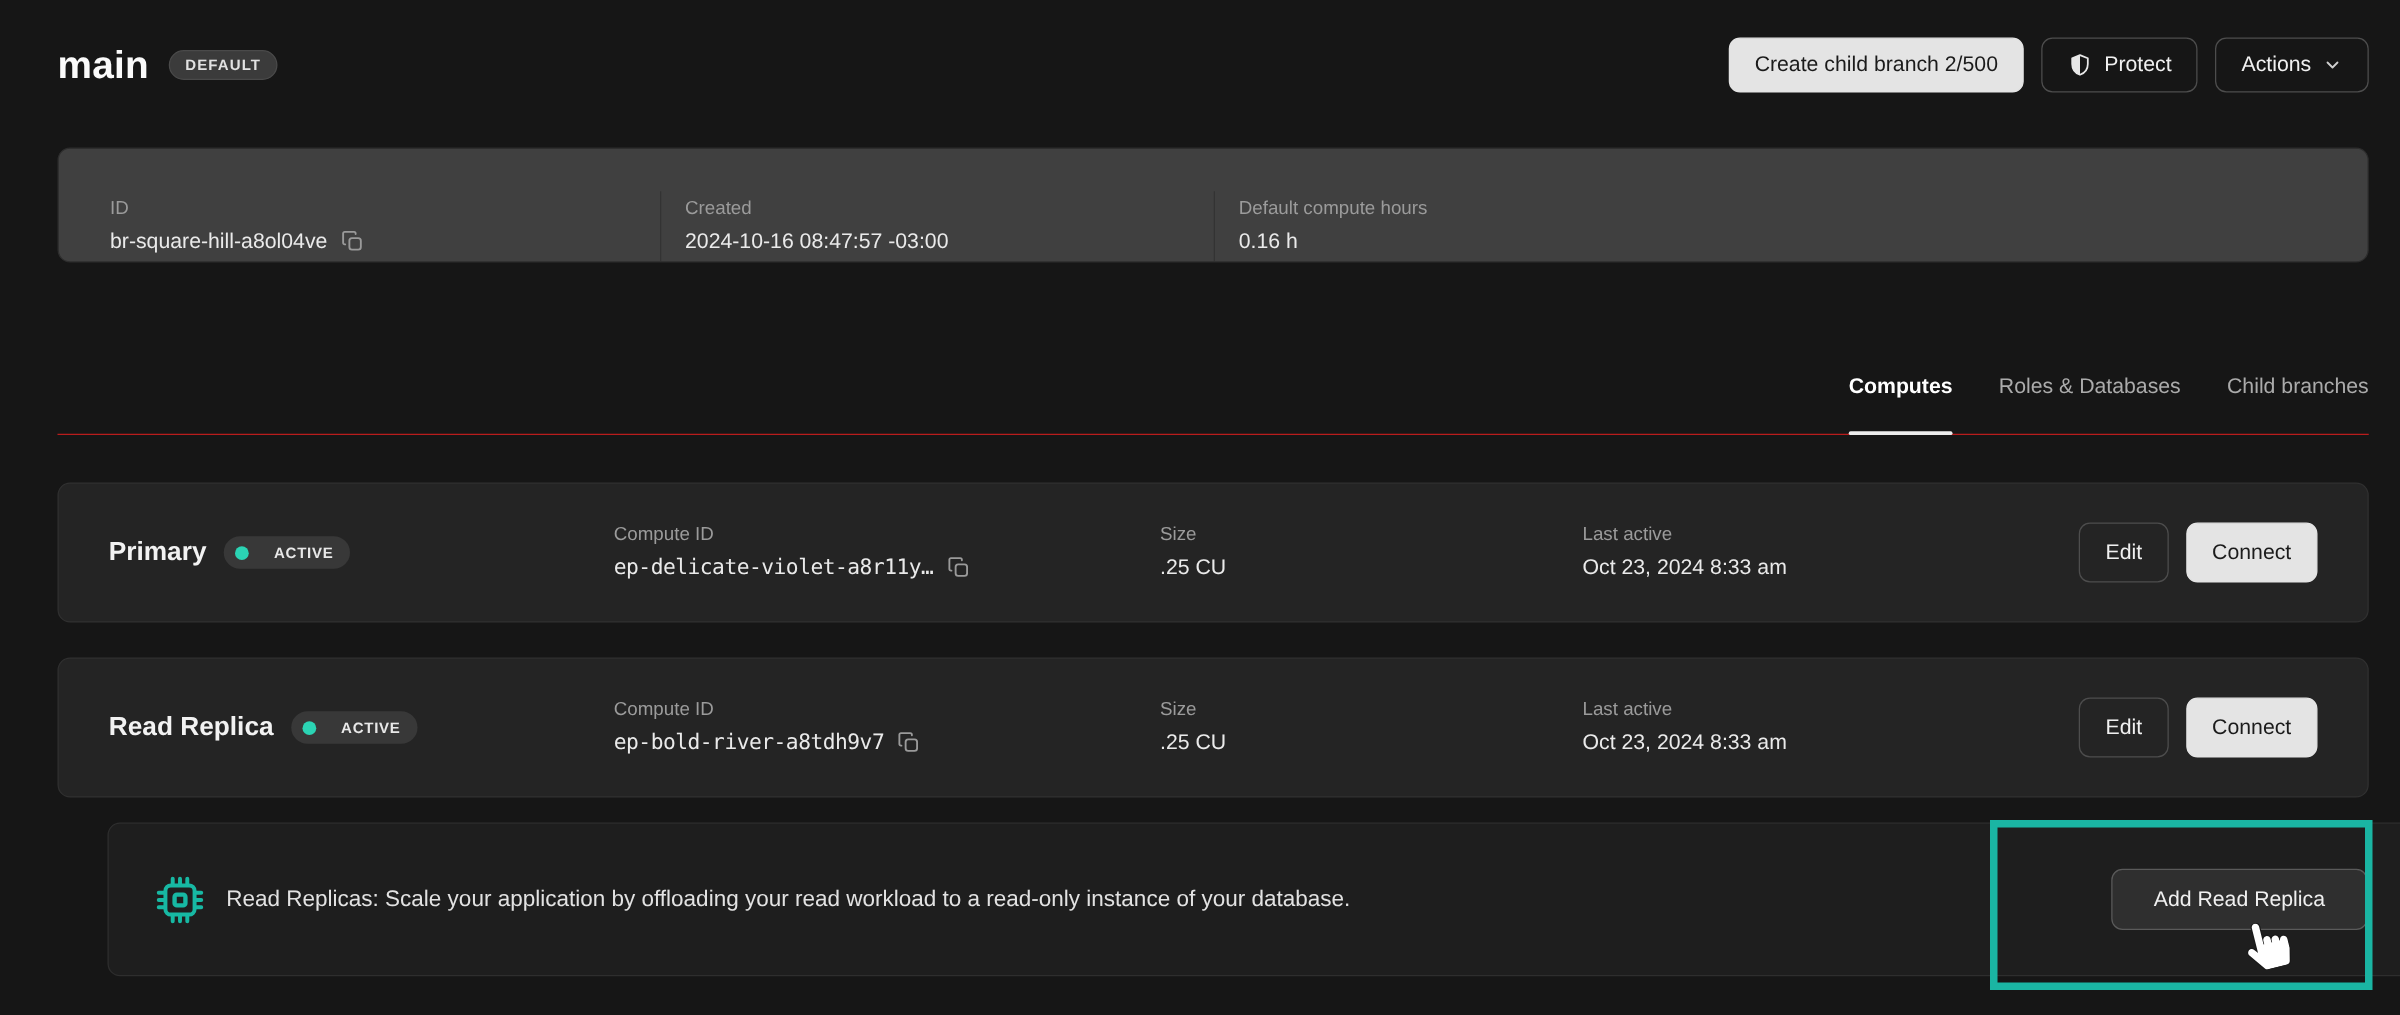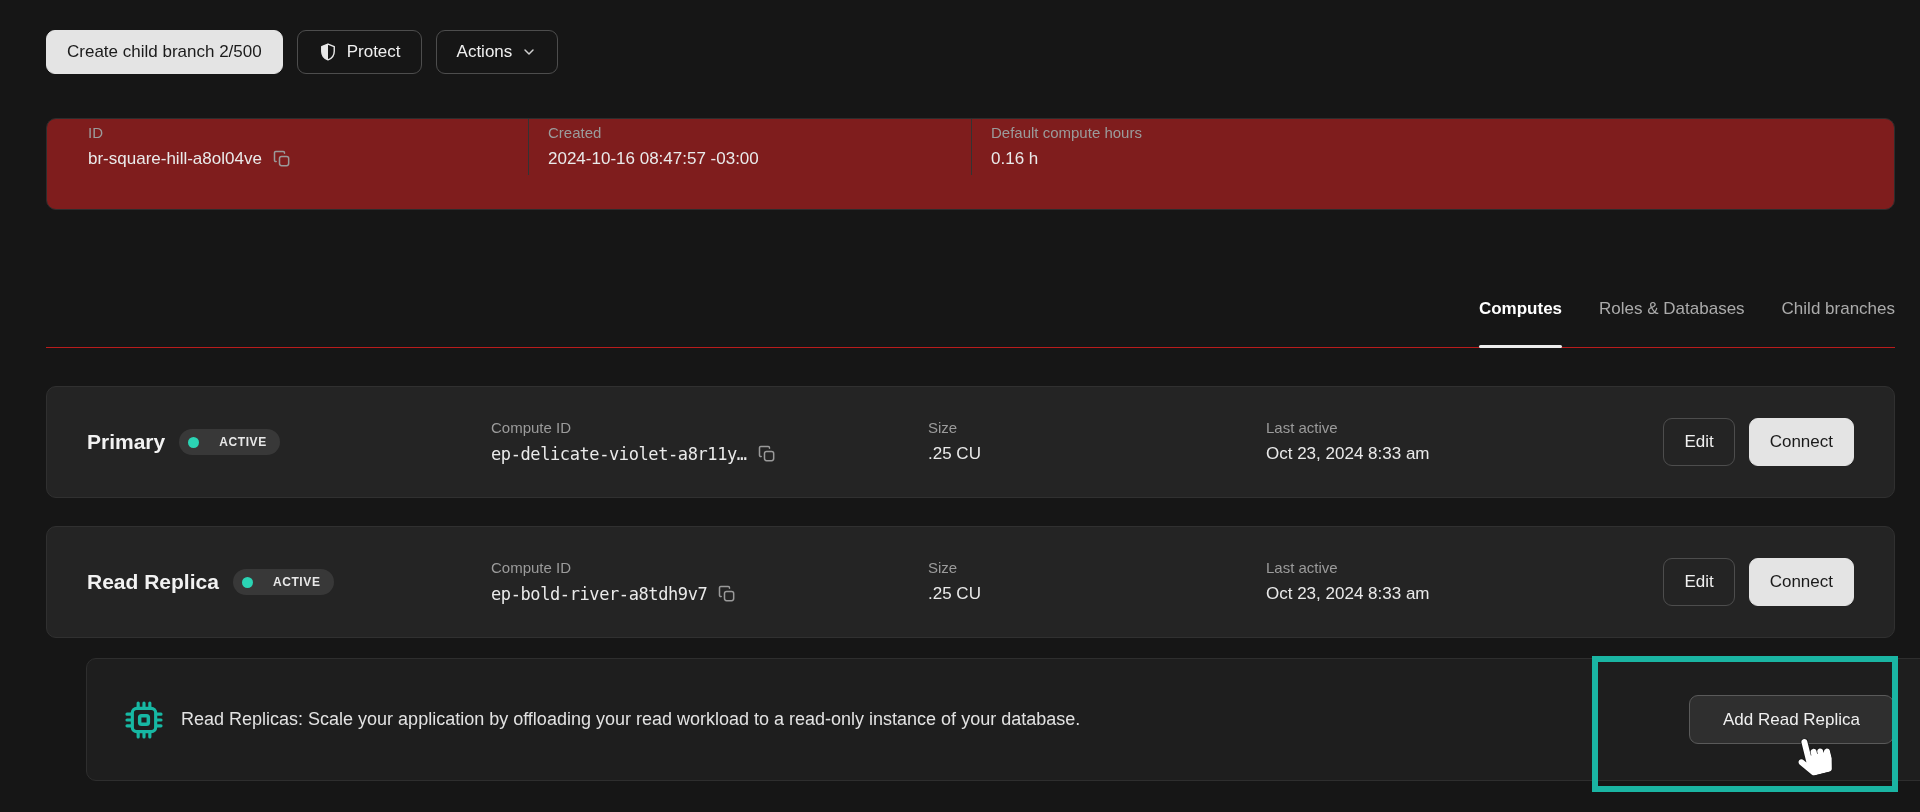--- a/index.html
+++ b/index.html
@@ -29,22 +29,22 @@
     font-family: "Liberation Sans", sans-serif; font-size: 17px; font-weight: 500;
     cursor: pointer; white-space: nowrap;
   }
   .btn-light { background: #e4e4e4; color: #1b1b1b; border: 1px solid #e4e4e4; }
   .btn-ghost { background: transparent; color: #f0f0f0; border: 1px solid #4d4d4d; }
   .icon { display: inline-flex; align-items: center; }
 
   
   .info-card {
     margin-top: 42px; height: 92px; width: 100%;
-    background: #7f1d1d; border: 1px solid #2d2d2d; border-radius: 10px;
-    display: flex; align-items: flex-start;
+    background: #404040; border: 1px solid #2d2d2d; border-radius: 10px;
+    display: flex; align-items: flex-end;
   }
   .info-col { height: 56px; display: flex; flex-direction: column; justify-content: center; }
   .info-col.c1 { flex: 0 0 481px; padding-left: 41px; }
   .info-col.c2 { flex: 0 0 443px; padding-left: 19px; border-left: 1px solid #333; }
   .info-col.c3 { flex: 0 0 385px; padding-left: 19px; border-left: 1px solid #333; }
   .info-col.c4 { flex: 1 1 auto;  padding-left: 19px; border-left: 1px solid #333; }
   .f-label { font-size: 15px; color: #9b9b9b; font-weight: 500; margin-bottom: 7px; line-height: 1.1; }
   .f-value { font-size: 17px; color: #eaeaea; line-height: 1.2; }
   .value-row { display: flex; align-items: center; gap: 10px; }
   .copy-btn { background: none; border: none; padding: 0; cursor: pointer; display: inline-flex; }
@@ -99,20 +99,24 @@
     border: 6px solid #1ab5a3; pointer-events: none; z-index: 20;
   }
   .cursor-icon { position: absolute; left: 1797px; top: 737px; z-index: 30; transform: rotate(-14deg); }
 </style>
 </head>
 <body>
 
 <div class="page">
 
   <header class="topbar">
+    <div class="title-wrap">
+      <h1>main</h1>
+      <span class="badge-default">DEFAULT</span>
+    </div>
     <div class="topbar-actions">
       <button class="btn btn-light">Create child branch 2/500</button>
       <button class="btn btn-ghost">
         <span class="icon">
           <svg width="20" height="20" viewBox="0 0 24 24" fill="none" stroke="#e8e8e8" stroke-width="1.7" stroke-linejoin="round">
             <path d="M12 2.5l7.5 3v5.5c0 5.2-3.4 8.9-7.5 10.4-4.1-1.5-7.5-5.2-7.5-10.4V5.5z"></path>
             <path d="M12 2.5l-7.5 3v5.5c0 5.2 3.4 8.9 7.5 10.4z" fill="#e8e8e8" stroke="none"></path>
           </svg>
         </span>
         <span>Protect</span>

